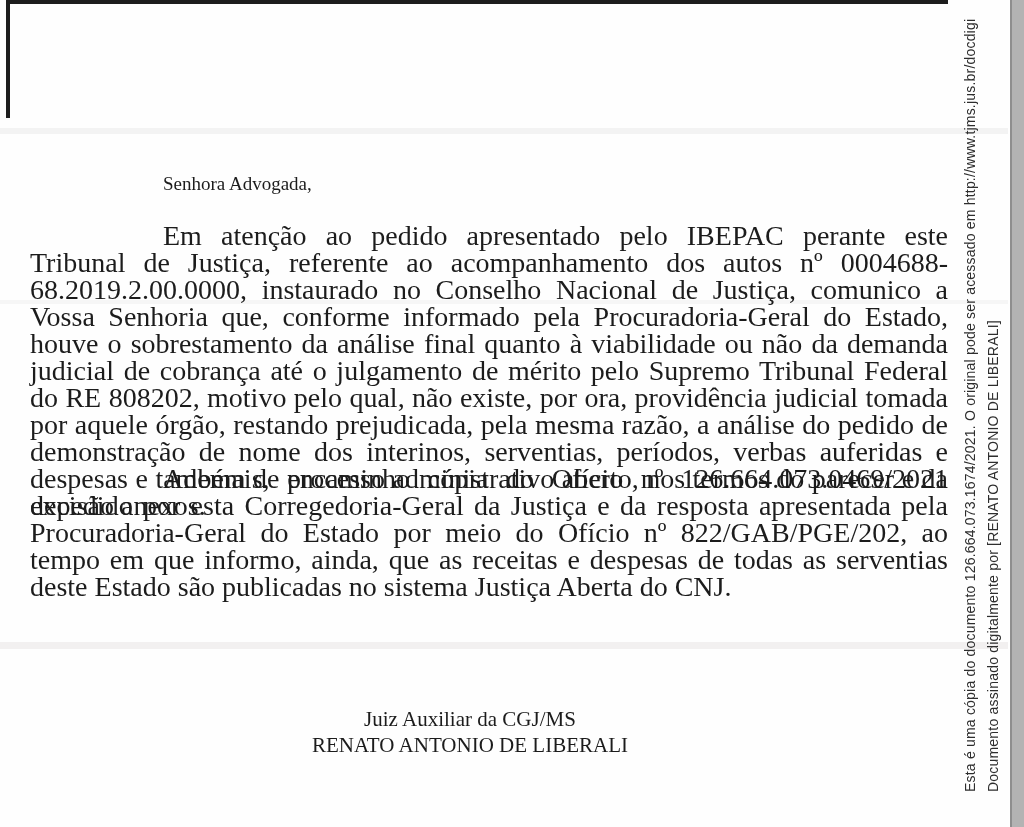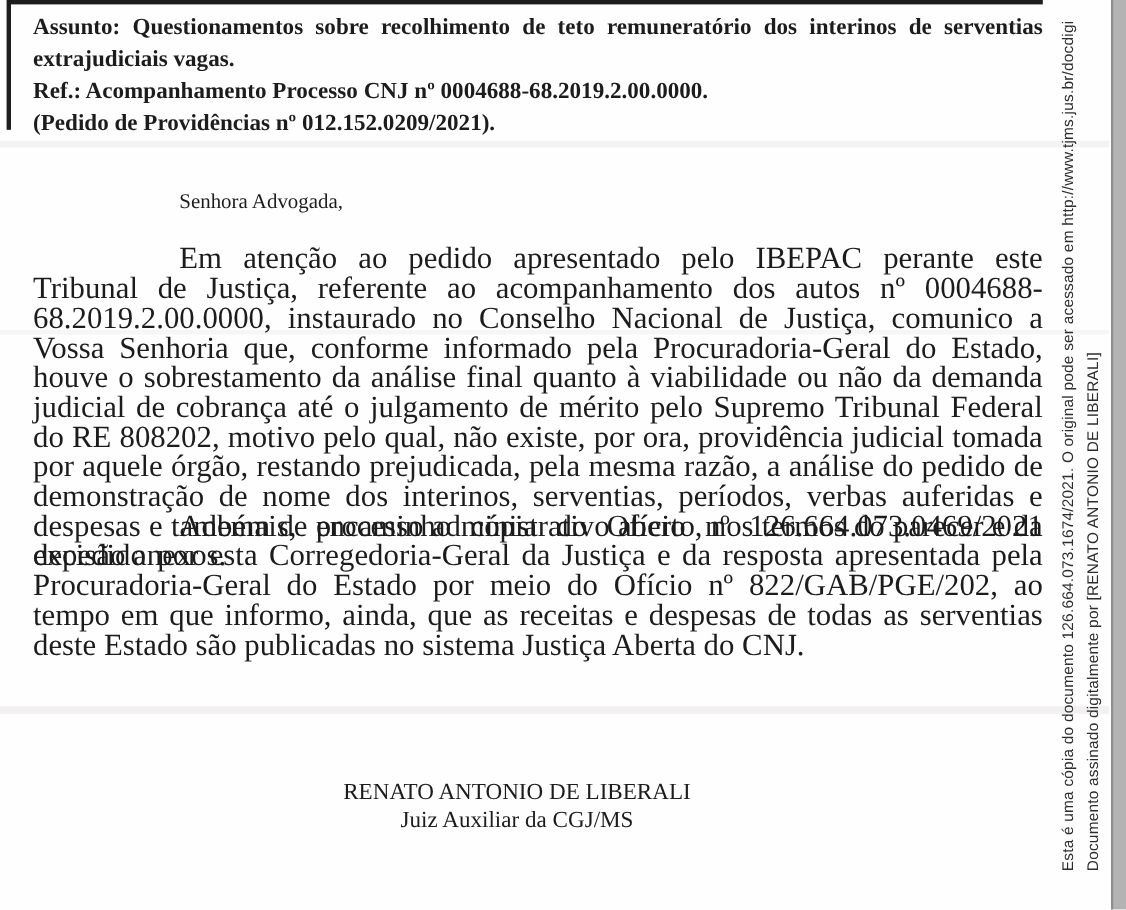--- a/index.html
+++ b/index.html
@@ -77,36 +77,31 @@
 <body>
 
 <div class="page">
 
   <div class="topline"></div>
   <div class="leftline"></div>
   <div class="band band1"></div>
   <div class="band band2"></div>
   <div class="band band3"></div>
 
-  <div class="header">
-    <p class="assunto">Assunto: Questionamentos sobre recolhimento de teto remuneratório dos interinos de serventias extrajudiciais vagas.</p>
-    <p>Ref.: Acompanhamento Processo CNJ nº 0004688-68.2019.2.00.0000.</p>
-    <p>(Pedido de Providências nº 012.152.0209/2021).</p>
-  </div>
 
   <p class="salutation">Senhora Advogada,</p>
 
   <p class="para para-1">Em atenção ao pedido apresentado pelo IBEPAC perante este Tribunal de Justiça, referente ao acompanhamento dos autos nº 0004688-68.2019.2.00.0000, instaurado no Conselho Nacional de Justiça, comunico a Vossa Senhoria que, conforme informado pela Procuradoria-Geral do Estado, houve o sobrestamento da análise final quanto à viabilidade ou não da demanda judicial de cobrança até o julgamento de mérito pelo Supremo Tribunal Federal do RE 808202, motivo pelo qual, não existe, por ora, providência judicial tomada por aquele órgão, restando prejudicada, pela mesma razão, a análise do pedido de demonstração de nome dos interinos, serventias, períodos, verbas auferidas e despesas e também de processo administrativo aberto, nos termos do parecer e da decisão anexos.</p>
 
   <p class="para para-2">Ademais, encaminho cópia do Ofício nº 126.664.073.0469/2021 expedido por esta Corregedoria-Geral da Justiça e da resposta apresentada pela Procuradoria-Geral do Estado por meio do Ofício nº 822/GAB/PGE/202, ao tempo em que informo, ainda, que as receitas e despesas de todas as serventias deste Estado são publicadas no sistema Justiça Aberta do CNJ.</p>
 
 
   <div class="signature">
+    <div>Juiz Auxiliar da CGJ/MS</div>
     <div>RENATO ANTONIO DE LIBERALI</div>
-    <div>Juiz Auxiliar da CGJ/MS</div>
   </div>
 
   <div class="vert vert-copy">Esta é uma cópia do documento 126.664.073.1674/2021. O original pode ser acessado em http://www.tjms.jus.br/docdigi</div>
   <div class="vert vert-signed">Documento assinado digitalmente por [RENATO ANTONIO DE LIBERALI]</div>
 
   <div class="edge-strip"></div>
 
 </div>
 
 </body></html>

